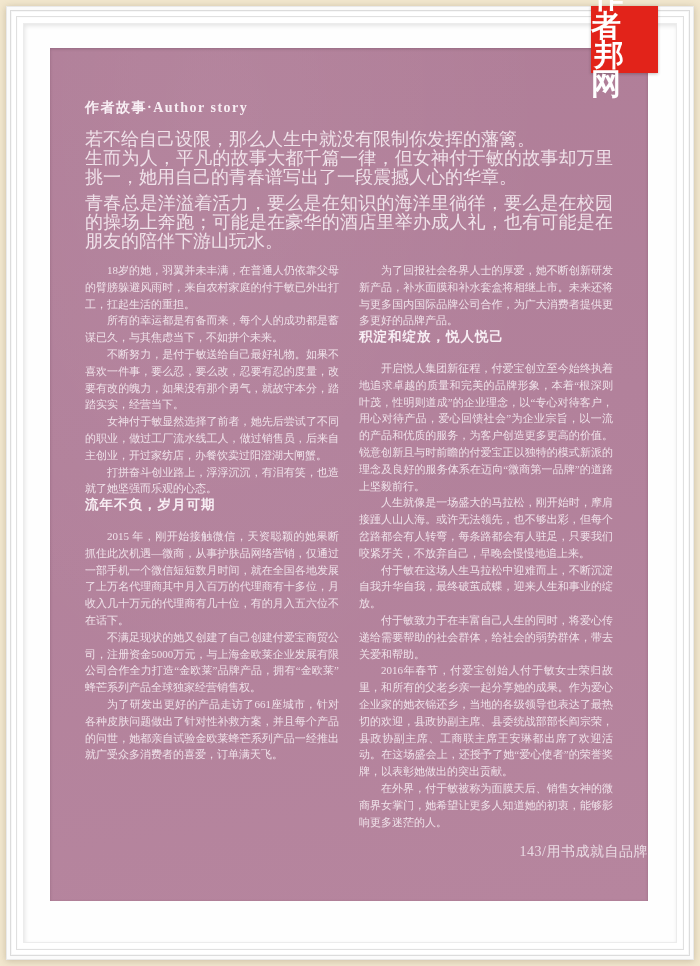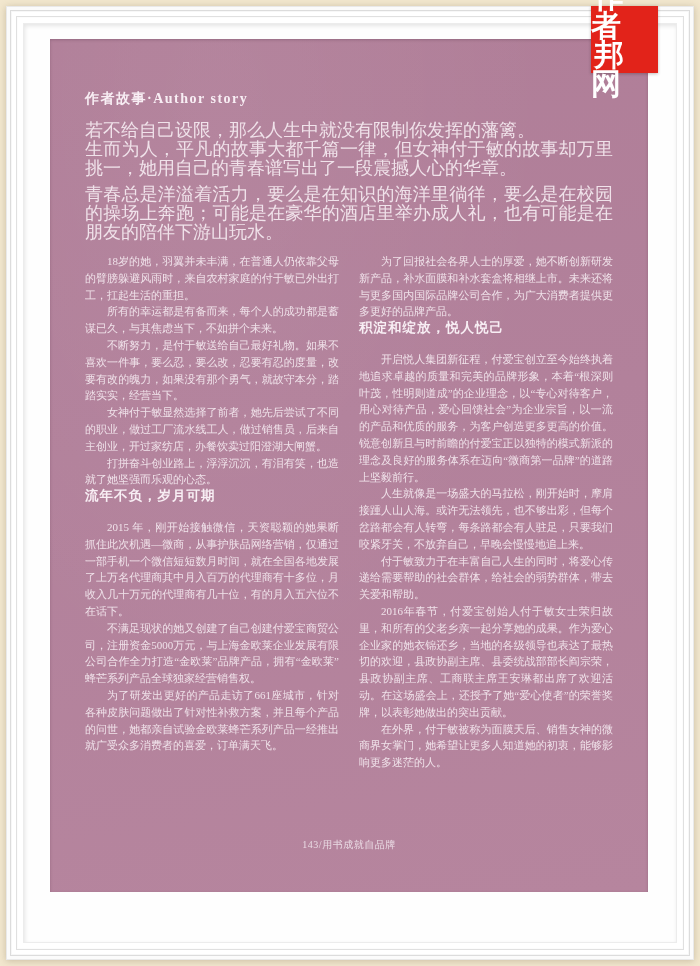--- a/index.html
+++ b/index.html
@@ -31,21 +31,21 @@
       inset 0 0 0 12px #fcfcfc,
       inset 0 0 0 17px #ffffff,
       inset 0 0 0 18px #ececec;
   }
   .mat{
     position:absolute;inset:24px;background:#fefefe;
     box-shadow:inset 1px 2px 4px rgba(0,0,0,.10);
   }
   
   .page{
-    position:absolute;left:50px;top:39px;width:598px;height:853px;
+    position:absolute;left:50px;top:48px;width:598px;height:853px;
     padding:0 35px;
     background:
       radial-gradient(ellipse at 28% 8%, rgba(255,255,255,.05), transparent 55%),
       linear-gradient(172deg, #b07e98 0%, var(--page-bg) 45%, #b6859e 100%);
     color:var(--ink);
     box-shadow:inset 0 1px 3px rgba(60,30,50,.25);
   }
   .page-title{
     margin:51px 0 0;
     font-size:14px;font-weight:bold;color:var(--ink-bright);
@@ -56,21 +56,21 @@
   .columns{display:flex;gap:20px;margin-top:11px;}
   .col{flex:1;min-width:0;font-size:11px;line-height:16.8px;text-align:justify;}
   .col section + section{}
   .sec-h{
     font-size:13.5px;font-weight:bold;color:var(--ink-bright);
     letter-spacing:1px;margin:0 0 14px;
   }
   .col p{margin:0;text-indent:2em;}
   .page-footer{
     position:absolute;left:0;right:0;bottom:40px;
-    text-align:center;font-size:10px;color:#eadbe4;letter-spacing:.5px;
+    text-align:right;font-size:14px;color:#eadbe4;letter-spacing:.5px;
   }
   
   .badge{
     position:absolute;top:6px;left:591px;width:67px;height:67px;
     background:var(--badge-bg);color:#ffffff;
     display:flex;flex-direction:column;align-items:center;justify-content:center;
     font-family:"Liberation Sans","DejaVu Sans",sans-serif;
     font-weight:bold;font-size:30px;line-height:29px;letter-spacing:3px;
     text-indent:3px;
     box-shadow:0 1px 3px rgba(0,0,0,.25);
@@ -109,20 +109,21 @@
           </section>
         </div>
       <div class="col">
           <section>
             <p>为了回报社会各界人士的厚爱，她不断创新研发新产品，补水面膜和补水套盒将相继上市。未来还将与更多国内国际品牌公司合作，为广大消费者提供更多更好的品牌产品。</p>
           </section>
           <section>
             <h2 class="sec-h">积淀和绽放，悦人悦己</h2>
             <p>开启悦人集团新征程，付爱宝创立至今始终执着地追求卓越的质量和完美的品牌形象，本着“根深则叶茂，性明则道成”的企业理念，以“专心对待客户，用心对待产品，爱心回馈社会”为企业宗旨，以一流的产品和优质的服务，为客户创造更多更高的价值。锐意创新且与时前瞻的付爱宝正以独特的模式新派的理念及良好的服务体系在迈向“微商第一品牌”的道路上坚毅前行。</p>
             <p>人生就像是一场盛大的马拉松，刚开始时，摩肩接踵人山人海。或许无法领先，也不够出彩，但每个岔路都会有人转弯，每条路都会有人驻足，只要我们咬紧牙关，不放弃自己，早晚会慢慢地追上来。</p>
+            <p>付于敏在这场人生马拉松中迎难而上，不断沉淀自我升华自我，最终破茧成蝶，迎来人生和事业的绽放。</p>
           </section>
           <section>
             <p>付于敏致力于在丰富自己人生的同时，将爱心传递给需要帮助的社会群体，给社会的弱势群体，带去关爱和帮助。</p>
             <p>2016年春节，付爱宝创始人付于敏女士荣归故里，和所有的父老乡亲一起分享她的成果。作为爱心企业家的她衣锦还乡，当地的各级领导也表达了最热切的欢迎，县政协副主席、县委统战部部长阎宗荣，县政协副主席、工商联主席王安琳都出席了欢迎活动。在这场盛会上，还授予了她“爱心使者”的荣誉奖牌，以表彰她做出的突出贡献。</p>
             <p>在外界，付于敏被称为面膜天后、销售女神的微商界女掌门，她希望让更多人知道她的初衷，能够影响更多迷茫的人。</p>
           </section>
         </div>
     </div>
 
     <div class="page-footer">143/用书成就自品牌</div>

